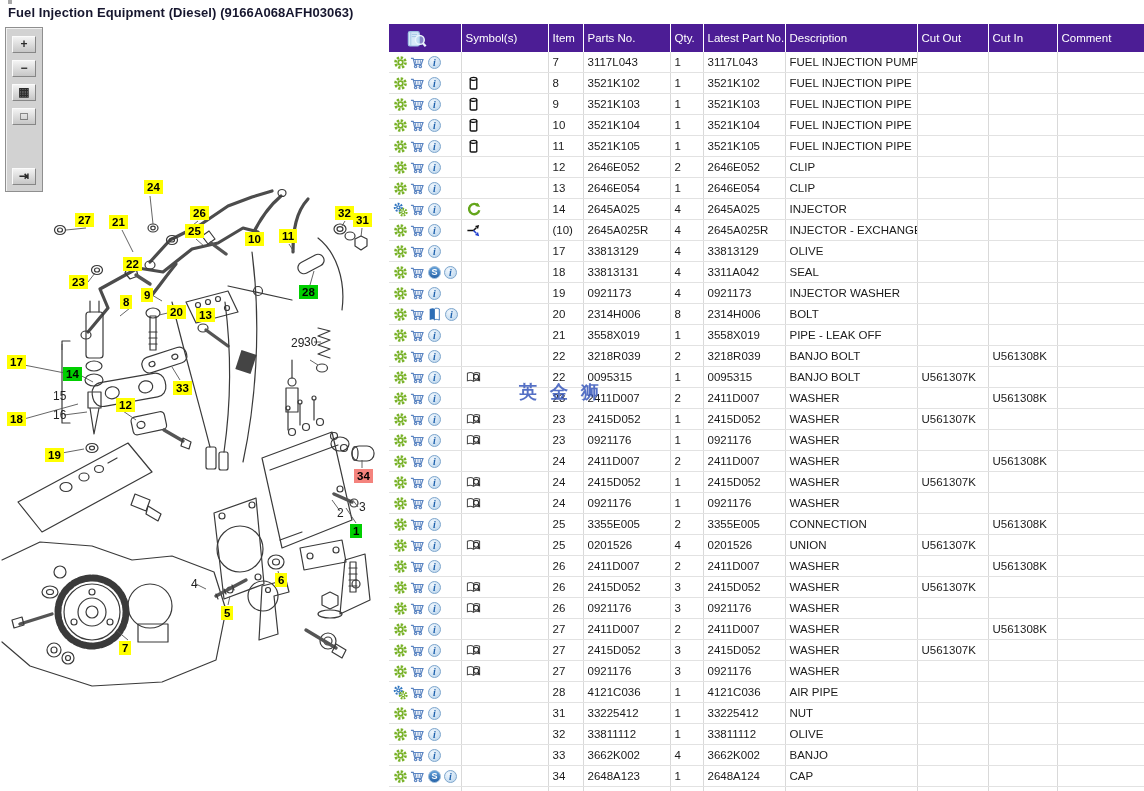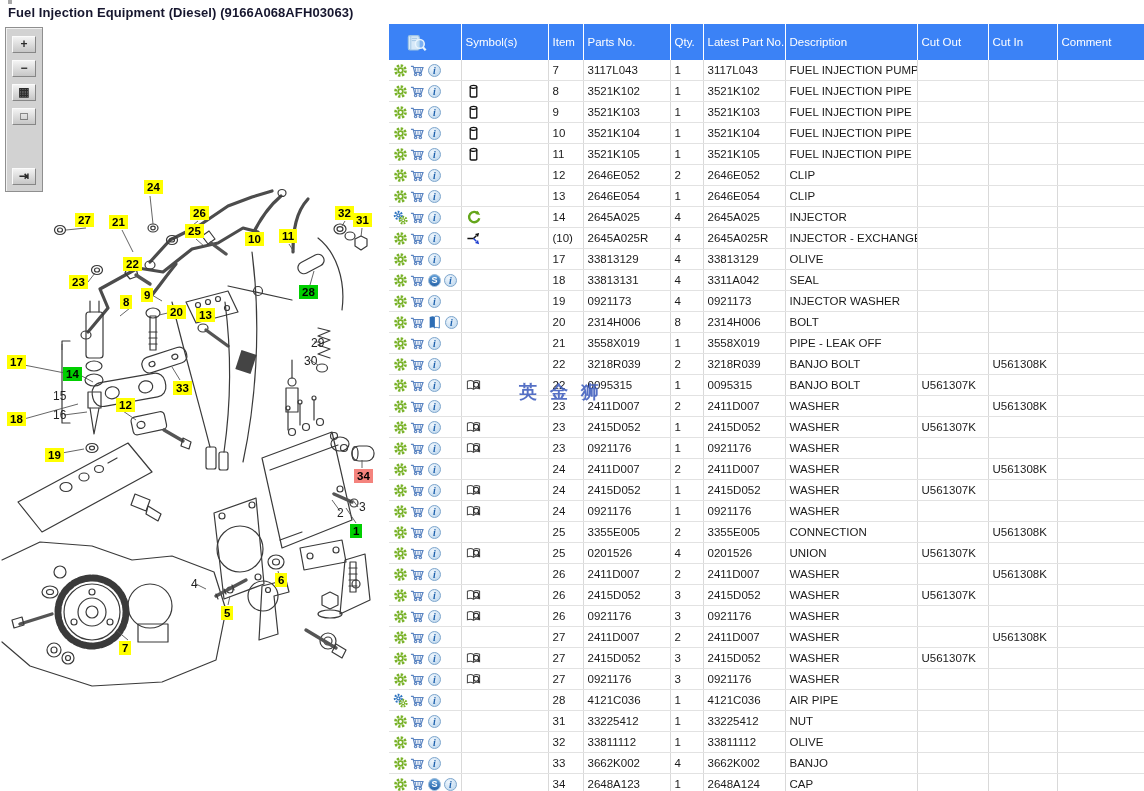--- a/index.html
+++ b/index.html
@@ -46,22 +46,22 @@
   .watermark{
     position:absolute;left:519px;top:380px;z-index:6;white-space:nowrap;
     font-size:18px;font-weight:bold;letter-spacing:13px;color:rgba(61,92,189,0.88);
   }
   
   table.parts{
     position:absolute;left:389px;top:24px;width:755px;z-index:2;
     border-collapse:collapse;table-layout:fixed;font-size:11.5px;color:#1a1a1a;
   }
   table.parts th{
-    background:#3b82f6;color:#fff;font-weight:normal;text-align:left;
-    height:36px;padding:0 4px;border-left:1px solid rgba(255,255,255,0.35);
+    background:#4c1d95;color:#fff;font-weight:normal;text-align:left;
+    height:28px;padding:0 4px;border-left:1px solid rgba(255,255,255,0.35);
     white-space:nowrap;overflow:hidden;
   }
   table.parts th:first-child{border-left:none;padding:0 2px;}
   table.parts td{
     height:20px;padding:0 4px;border-left:1px solid #d9d9d9;border-bottom:1px solid #e2e2e2;
     white-space:nowrap;overflow:hidden;background:transparent;
   }
   table.parts td:first-child{border-left:none;padding:0 0 0 2px;}
   table.parts td.icons-cell{padding:0 0 0 2px;}
   .ico{display:inline-block;width:15px;height:15px;vertical-align:middle;margin:0 0 0 2px;}
@@ -321,22 +321,22 @@
     <div class="lbl yellow" style="left: 116px; top: 398px;">12</div>
     <div class="lbl yellow" style="left: 7px; top: 412px;">18</div>
     <div class="lbl yellow" style="left: 45px; top: 448px;">19</div>
     <div class="lbl red" style="left: 354px; top: 469px;">34</div>
     <div class="lbl green" style="left: 350px; top: 524px;">1</div>
     <div class="lbl yellow" style="left: 221px; top: 606px;">5</div>
     <div class="lbl yellow" style="left: 275px; top: 573px;">6</div>
     <div class="lbl yellow" style="left: 119px; top: 641px;">7</div>
     <div class="lbl plain" style="left: 50px; top: 344px; margin-top: 45px;">15</div>
     <div class="lbl plain" style="left: 50px; top: 408px; text-align: right;">16</div>
-    <div class="lbl plain" style="left: 308px; top: 336px;">29</div>
-    <div class="lbl plain" style="left: 301px; top: 354px;">30</div>
+    <div class="lbl plain" style="left: 288px; top: 336px;">29</div>
+    <div class="lbl plain" style="left: 301px; top: 335px;">30</div>
     <div class="lbl plain" style="left: 334px; top: 506px;">2</div>
     <div class="lbl plain" style="left: 356px; top: 500px;">3</div>
     <div class="lbl plain" style="left: 188px; top: 577px;">4</div>
   </div>
 
 <div class="watermark">英金狮</div>
 
 <table class="parts">
   <colgroup>
     <col style="width:72px">

